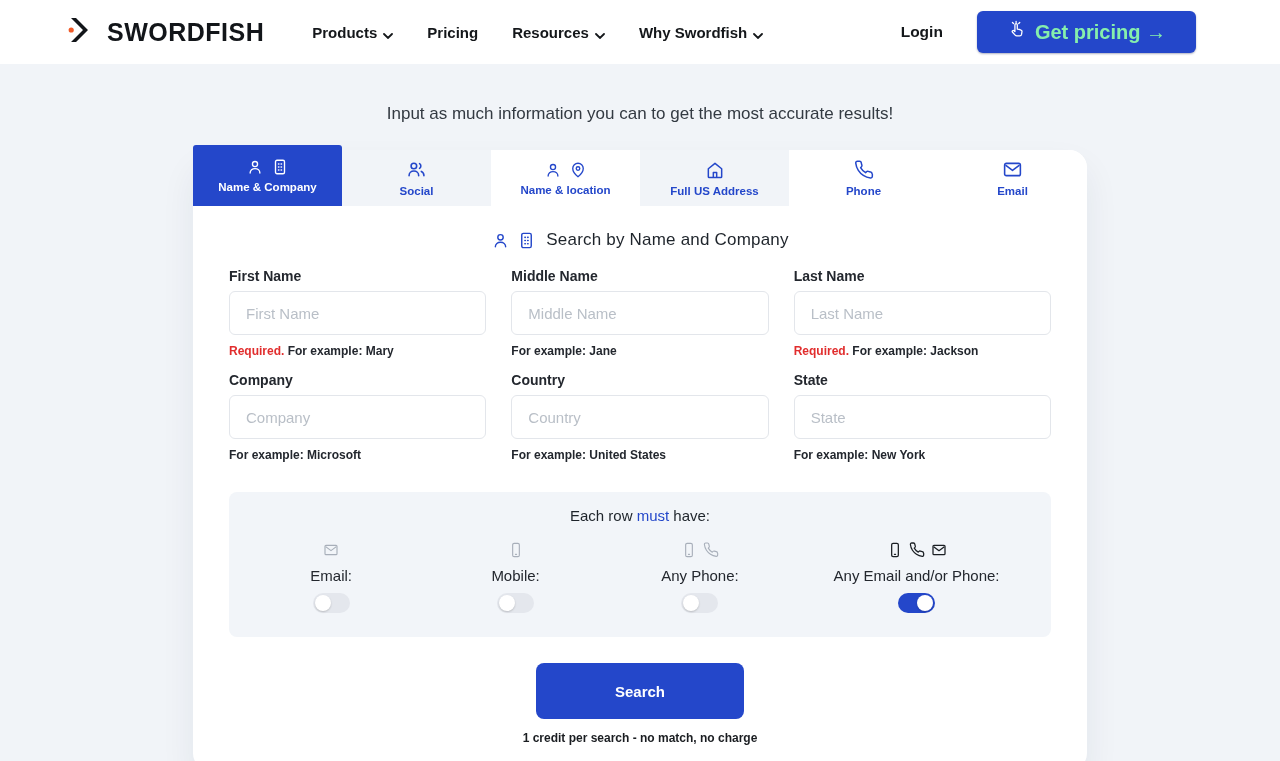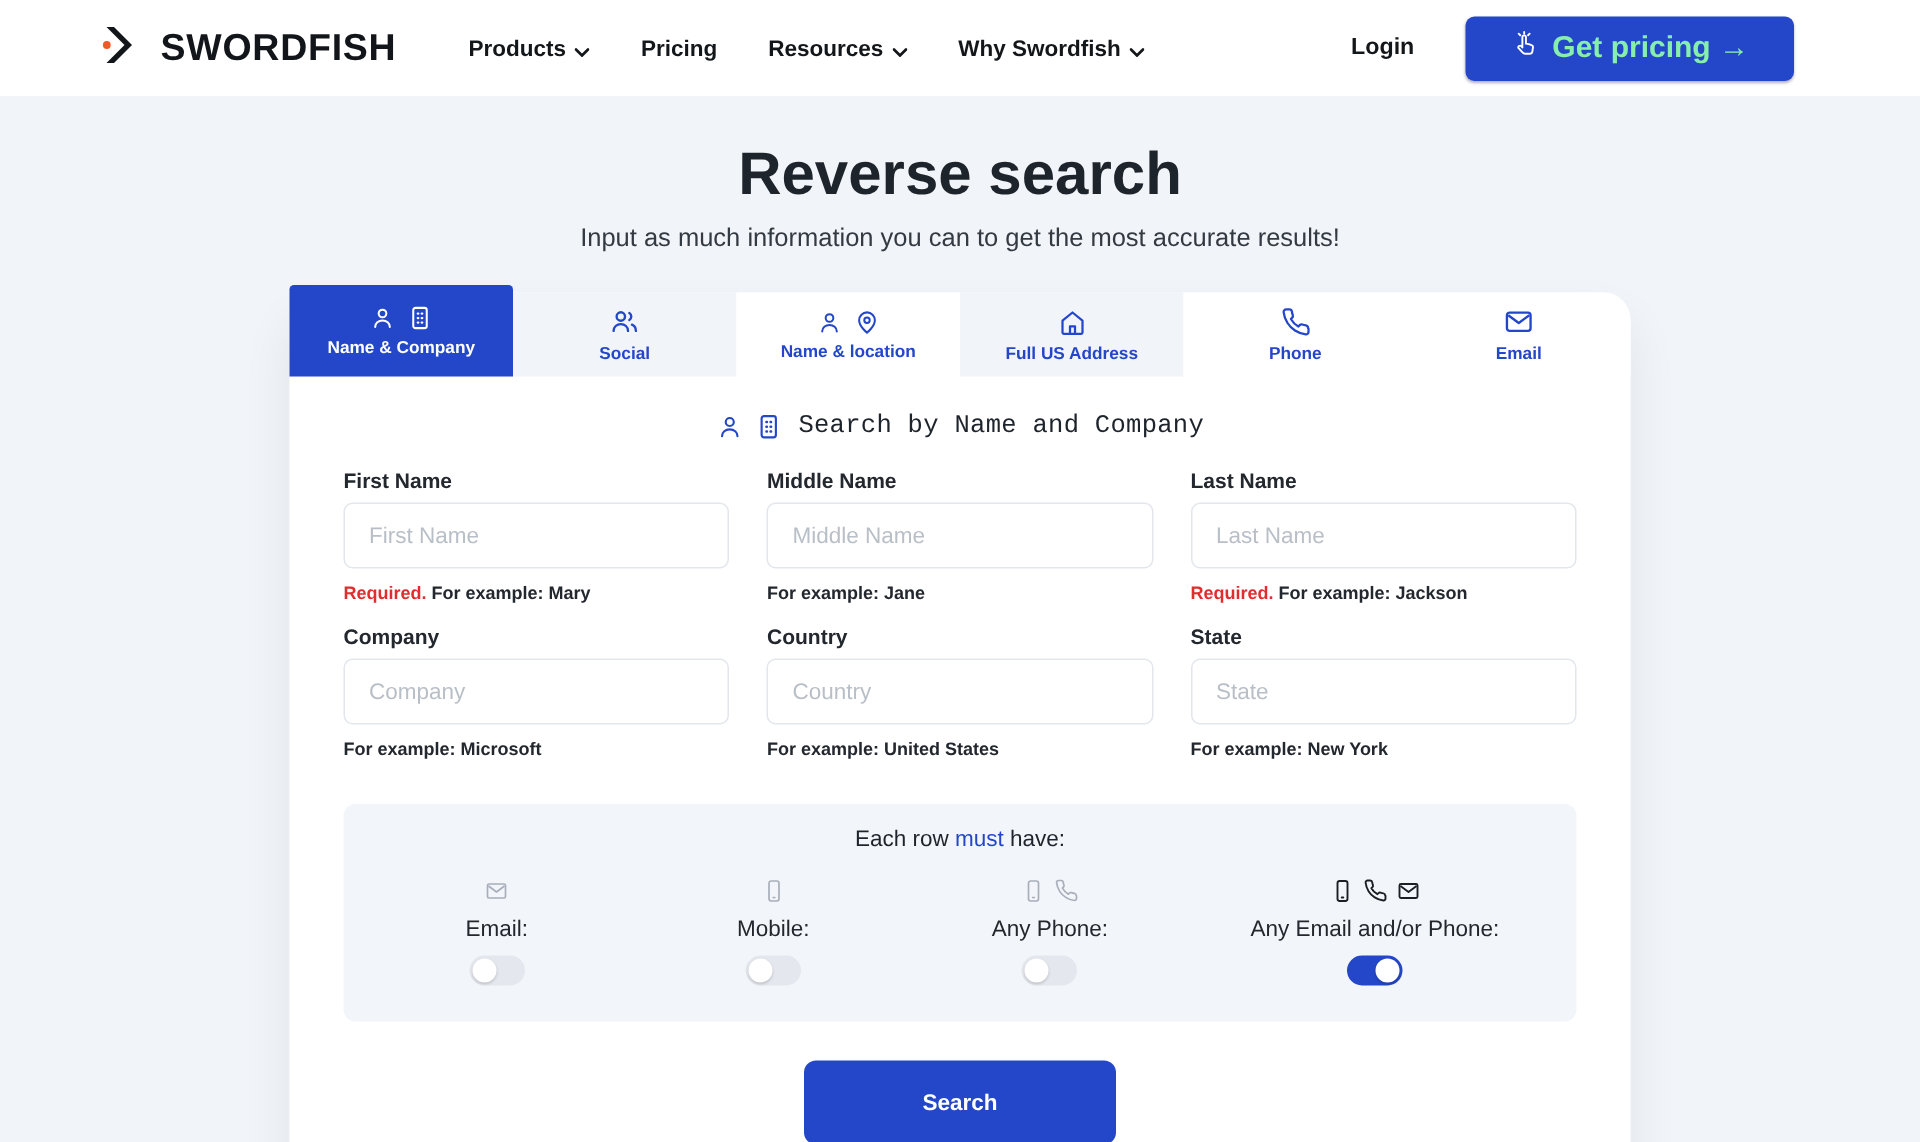--- a/index.html
+++ b/index.html
@@ -57,21 +57,21 @@
   .tab:first-child { border-top-left-radius:18px; }
   .tab:last-child { border-top-right-radius:18px; }
   .tab.active {
     background:#2447ca; color:#fff; height:61px; border-radius:3px 3px 0 0;
   }
   .tab svg { display:block; }
   .tab-icons { display:flex; gap:7px; align-items:center; }
   
   .section-head {
     display:flex; align-items:center; justify-content:center; gap:10px;
-    margin-top:24px; font-size:17px; color:#1e242b;font-family:Liberation Mono, monospace;
+    margin-top:24px; font-size:17px; color:#1e242b;
   }
   .section-head .icons { display:flex; gap:7px; align-items:center; color:#2447ca; }
   .section-title { font-weight:500; letter-spacing:.2px; }
   
   .form-grid {
     display:grid; grid-template-columns:repeat(3,1fr);
     column-gap:25px; row-gap:14px;
     padding:18px 36px 0;
   }
   .field-label { font-size:14px; font-weight:700; color:#23272e; margin-bottom:7px; }
@@ -167,21 +167,20 @@
           <path d="M10 13V6a1.5 1.5 0 0 1 3 0v5.5l2.4.4 2.3.9c.9.3 1.4 1.1 1.2 2l-.5 3.4c-.2 1.1-1.1 1.8-2.2 1.8h-3.9c-.8 0-1.5-.3-2-.9l-3.3-3.6c-.5-.6-.5-1.5.1-2 .6-.5 1.4-.5 1.9.1l1 1.1z"></path>
           <path d="M8.2 4.4 6.9 3.1 M11.5 3.2V1.6 M14.8 4.4l1.3-1.3"></path>
         </svg>
       </span>
       <span>Get pricing →</span>
     </button>
   </div>
 </div>
 
 <div class="hero">
-  <div class="hero-title">Reverse search</div>
   <div class="hero-sub">Input as much information you can to get the most accurate results!</div>
 </div>
 
 <div class="card">
 
   <div class="tabs">
     <div class="tab active">
       <span class="tab-icons">
         <svg width="18" height="18" viewBox="0 0 24 24" fill="none" stroke="currentColor" stroke-width="1.8" stroke-linecap="round">
           <circle cx="12" cy="8" r="3.4"></circle>

